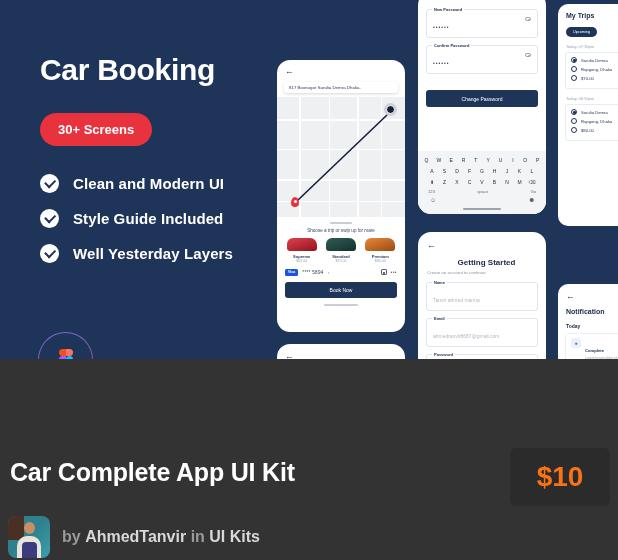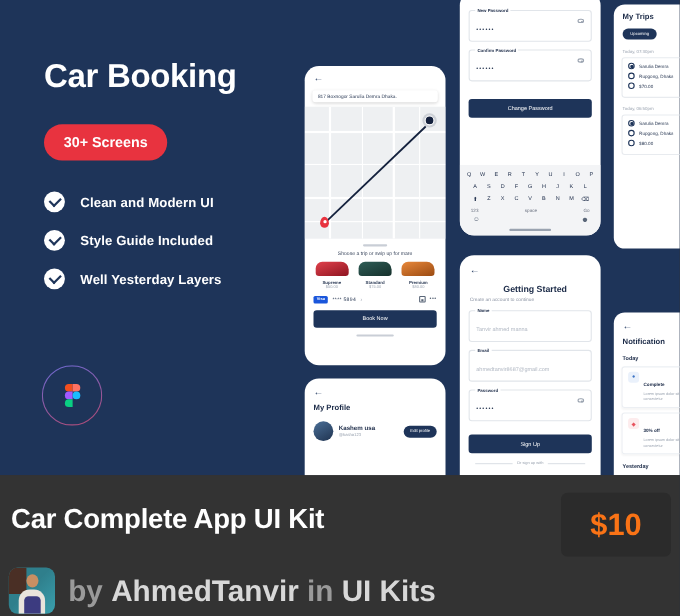--- a/index.html
+++ b/index.html
@@ -5,38 +5,38 @@
   * { margin:0; padding:0; box-sizing:border-box; }
   body {
     width:618px; height:560px; overflow:hidden;
     background:#333333;
     font-family:"Liberation Sans", sans-serif;
     -webkit-font-smoothing:antialiased;
   }
   .shot { position:relative; width:618px; height:560px; }
 
   
-  .preview { position:absolute; left:0; top:0; width:618px; height:432px; background:#1e3459; overflow:hidden; }
+  .preview { position:absolute; left:0; top:0; width:618px; height:359px; background:#1e3459; overflow:hidden; }
 
   
   .hero { position:absolute; left:40px; top:52px; width:230px; }
   .hero h1 { color:#fff; font-size:30px; font-weight:bold; line-height:1.18; letter-spacing:-0.3px; }
   .hero h1 .l2 { display:block; font-size:25px; margin-top:5px; }
   .badge {
     display:inline-block; margin-top:26px; background:#e8333f; color:#fff;
     font-size:13px; font-weight:bold; padding:9px 18px; border-radius:18px;
   }
   .feats { margin-top:28px; }
   .feat { display:flex; align-items:center; gap:14px; margin-bottom:16px; }
   .tick { width:19px; height:19px; border-radius:50%; background:#fff; position:relative; flex:0 0 auto; }
   .tick:after {
     content:""; position:absolute; left:5px; top:5px; width:8px; height:4.5px;
     border-left:2px solid #1e3459; border-bottom:2px solid #1e3459; transform:rotate(-45deg);
   }
-  .feat span.txt { color:#fff; font-size:12px; font-weight:bold; letter-spacing:.1px; }
+  .feat span.txt { color:#fff; font-size:15px; font-weight:bold; letter-spacing:.1px; }
 
   .figring {
     position:absolute; left:38px; top:332px; width:55px; height:55px; border-radius:50%;
     background:
       linear-gradient(#1e3459,#1e3459) padding-box,
       linear-gradient(160deg,#6b6bd6,#b44a72) border-box;
     border:1.5px solid transparent;
     display:flex; align-items:center; justify-content:center;
   }
   .figma { width:14px; height:21px; position:relative; }
@@ -151,21 +151,21 @@
   .price span { color:#f97316; font-size:28px; font-weight:bold; }
   .byrow { position:absolute; left:8px; top:84px; display:flex; align-items:center; gap:12px; }
   .avatar {
     width:42px; height:42px; border-radius:8px; flex:0 0 auto; position:relative; overflow:hidden;
     background:linear-gradient(135deg,#2f7f8c 0%,#2f7f8c 45%,#3aa0ae 100%);
   }
   .avatar:before{content:"";position:absolute;left:0;top:0;width:16px;height:24px;background:#4a2f25;}
   .avatar:after{content:"";position:absolute;left:9px;bottom:0;width:24px;height:22px;background:#e9e4dc;border-radius:10px 10px 0 0;}
   .avhead{position:absolute;left:16px;top:6px;width:11px;height:12px;border-radius:50%;background:#c98f63;z-index:2;}
   .avbody{position:absolute;left:14px;bottom:0;width:15px;height:16px;background:#3c3b80;border-radius:4px 4px 0 0;z-index:2;}
-  .bytxt { font-size:27px; color:#9a9a9a; font-weight:bold; }
+  .bytxt { font-size:16px; color:#9a9a9a; font-weight:bold; }
   .bytxt b { color:#d8d8d8; }
 </style>
 </head>
 <body>
 
 <div class="shot">
 
   <div class="preview">
 
     <div class="hero">

